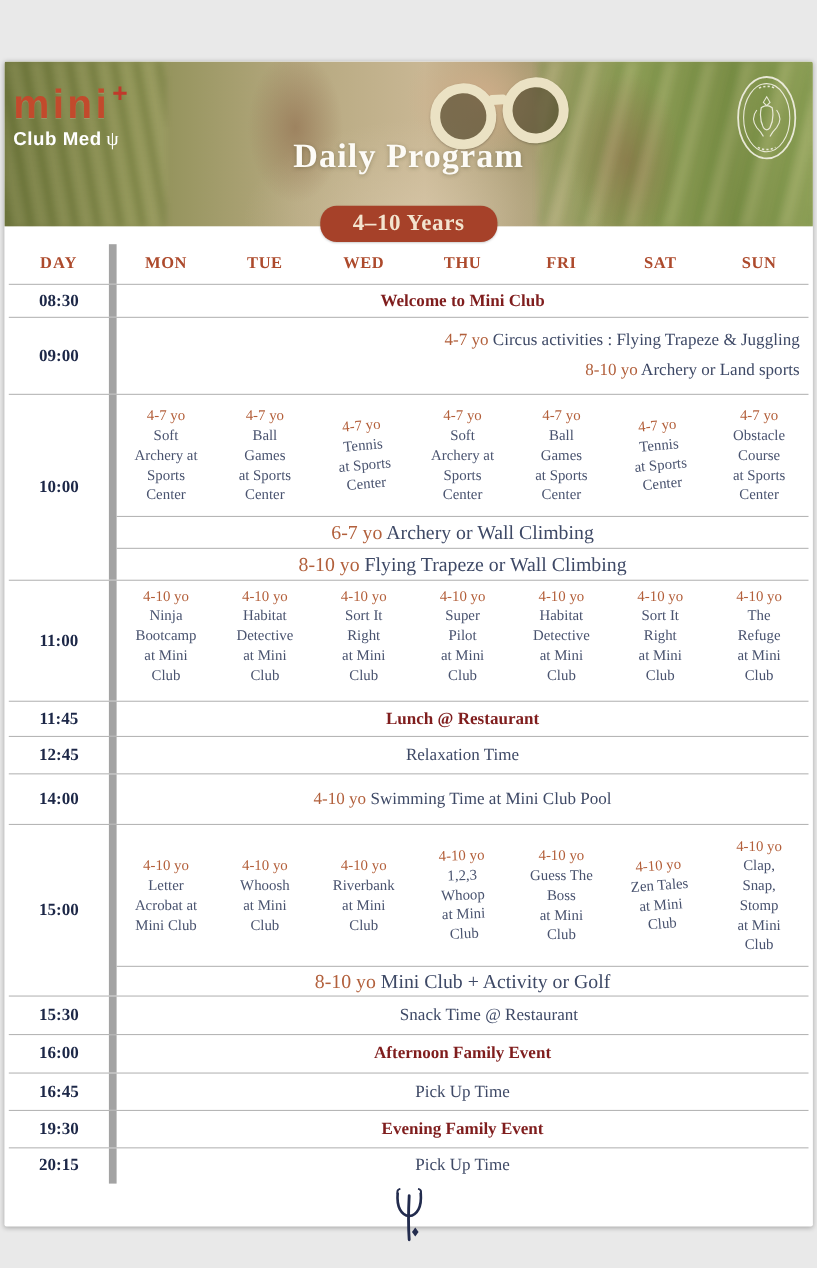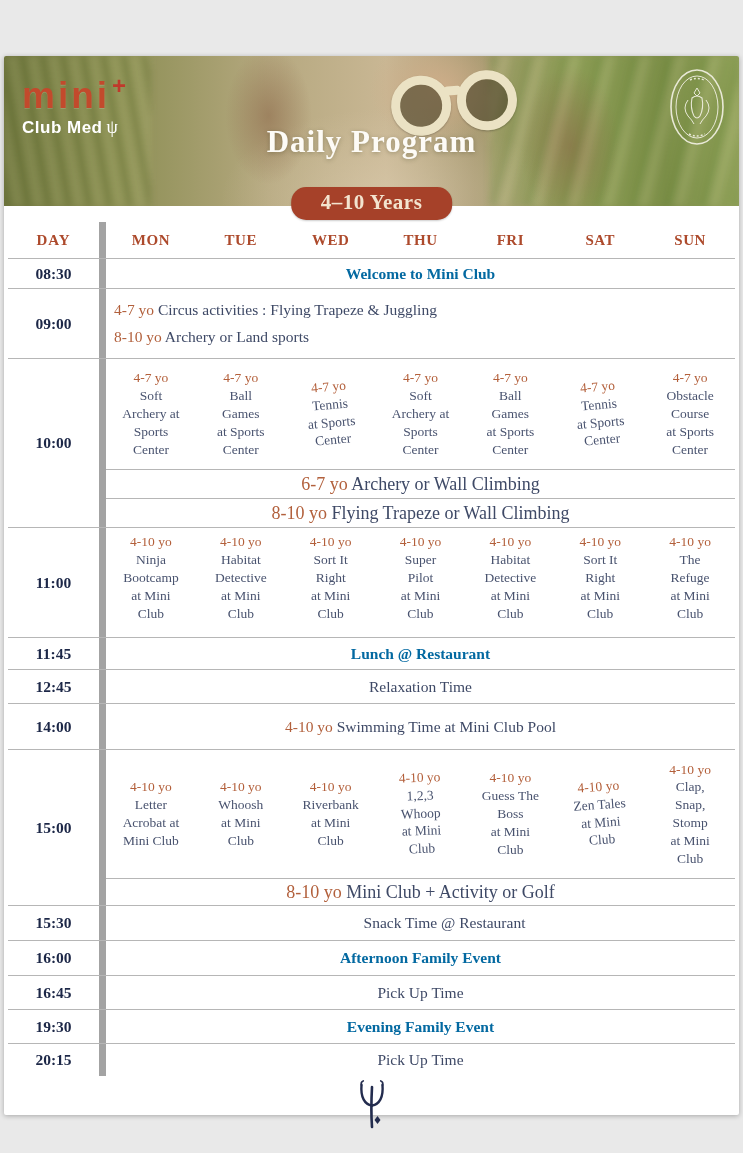--- a/index.html
+++ b/index.html
@@ -34,21 +34,21 @@
   }
   .sunglasses{position:absolute;left:381px;top:14px;width:140px;height:64px;transform:rotate(-3deg);z-index:1;}
   .lens{
     position:absolute;width:42px;height:42px;border-radius:50%;
     border:9px solid #ebe2c4;background:rgba(74,66,40,.62);
     box-shadow:0 1px 2px rgba(0,0,0,.25);
   }
   .lens.left{left:6px;top:4px;}
   .lens.right{left:72px;top:2px;}
   .bridge{position:absolute;left:60px;top:16px;width:16px;height:9px;background:#ebe2c4;border-radius:3px;}
-  .brand{position:absolute;left:18px;top:16px;z-index:2;font-family:"Liberation Sans","DejaVu Sans",sans-serif;}
+  .brand{position:absolute;left:8px;top:16px;z-index:2;font-family:"Liberation Sans","DejaVu Sans",sans-serif;}
   .brand .mini{
     font-weight:800;font-size:37px;line-height:34px;letter-spacing:3px;color:#c24a2c;
     text-shadow:0 1px 0 rgba(255,255,255,.15);
   }
   .brand .plus{font-size:24px;font-weight:800;color:#c0392b;vertical-align:14px;margin-left:2px;letter-spacing:0;}
   .brand .clubmed{margin-top:4px;font-size:17px;font-weight:700;color:#ffffff;letter-spacing:.5px;}
   .brand .trident-glyph{font-family:"Liberation Serif",serif;font-weight:400;font-size:18px;margin-left:4px;}
   .hero-title{
     position:absolute;left:0;top:68px;width:100%;text-align:center;z-index:2;
     color:#fdfbf6;font-size:31px;font-weight:700;letter-spacing:1px;
@@ -68,22 +68,22 @@
   .tcol{
     width:91px;flex:0 0 91px;border-right:7px solid #a3a3a3;
     display:flex;align-items:center;justify-content:center;
     color:#1c2747;font-weight:700;font-size:15.5px;
   }
   .thead .tcol{color:#ad4a2c;letter-spacing:1px;font-size:15px;}
   .tdays{flex:1;display:flex;align-items:center;}
   .day-name{flex:1;text-align:center;color:#ad4a2c;font-weight:700;font-size:15px;letter-spacing:.5px;}
   .tfull{flex:1;display:flex;align-items:center;justify-content:center;text-align:center;
     color:#3e4966;font-size:15.5px;padding:2px 8px;}
-  .tfull.bold{color:#0369a1;font-weight:700;}
-  .tlines{flex:1;display:flex;flex-direction:column;justify-content:space-evenly;text-align:left;
+  .tfull.bold{color:#7f1d1d;font-weight:700;}
+  .tlines{flex:1;display:flex;flex-direction:column;justify-content:space-evenly;text-align:right;
     color:#3e4966;font-size:15.5px;padding:4px 8px;}
   .age{color:#b2603c;}
   .tblock{flex:1;display:flex;flex-direction:column;}
   .cellsrow{display:flex;align-items:center;}
   .day-cell{flex:1;display:flex;align-items:center;justify-content:center;padding:2px 3px;}
   .cinner{text-align:center;line-height:1.32;}
   .cell-age{color:#b35f3a;font-size:13.5px;}
   .cell-text{color:#49536f;font-size:13.5px;white-space:pre-line;}
   .subrow{border-top:1px solid #b6b6b6;display:flex;align-items:center;justify-content:center;
     text-align:center;color:#3e4966;font-size:18px;}

